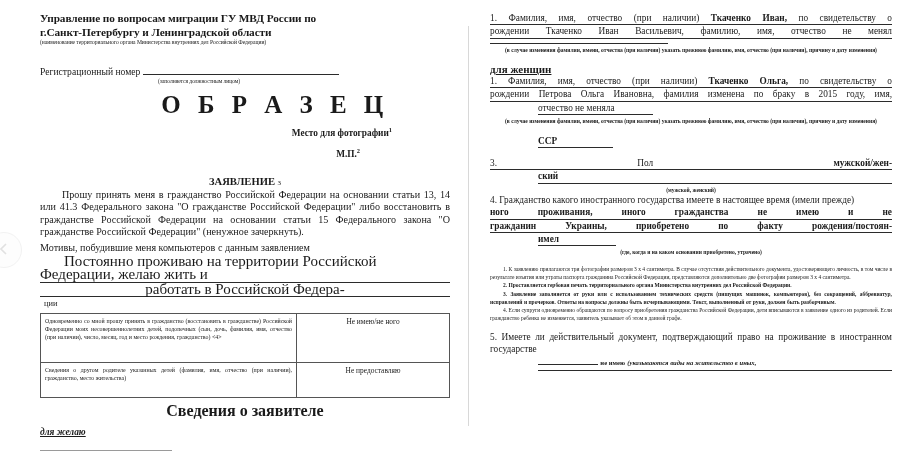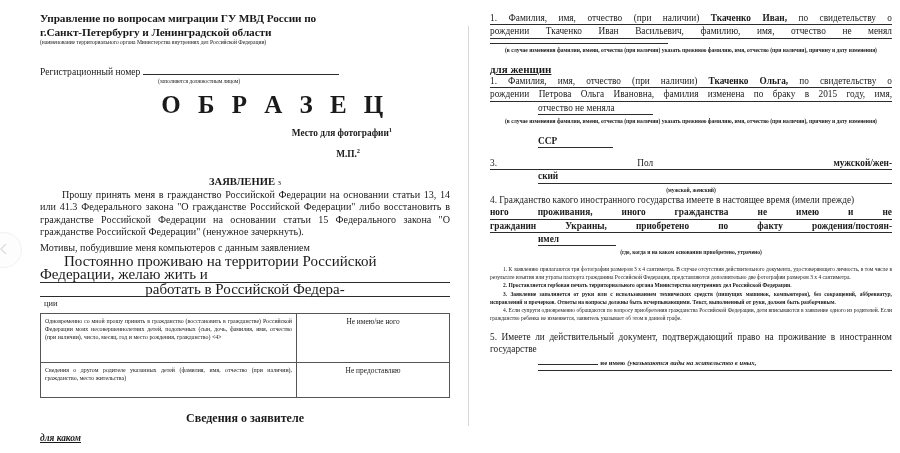--- a/index.html
+++ b/index.html
@@ -162,22 +162,22 @@
     text-align: center;
     vertical-align: top;
     padding-top: 4px;
   }
   td.r1 { height: 42px; }
   td.r2 { height: 28px; margin-top: 28px; }
 
   .svedeniya {
     text-align: center;
     font-weight: bold;
-    font-size: 12px;
-    margin-top: 13px;
+    font-size: 16px;
+    margin-top: 4px;
   }
   .dlya-m {
     font-style: italic;
     font-weight: bold;
     font-size: 9.4px;
     text-decoration: underline;
     margin-top: 7px;
   }
   .blank-rule {
     width: 132px;
@@ -285,21 +285,21 @@
           <td class="kids-a r1">Не имею/не ного</td>
         </tr>
         <tr>
           <td class="kids-q r2">Сведения о другом родителе указанных детей (фамилия, имя, отчество (при наличии), гражданство, место жительства)</td>
           <td class="kids-a r2">Не предоставляю</td>
         </tr>
       </tbody>
     </table>
 
     <div class="svedeniya">Сведения о заявителе</div>
-    <div class="dlya-m">для каком</div>
+    <div class="dlya-m">для желаю</div>
     <div class="blank-rule"></div>
   </div>
 
   <div class="gutter"></div>
 
   <div class="page page-right">
 
     <div class="q">
       <span class="line-u">
         <span>1.</span>

